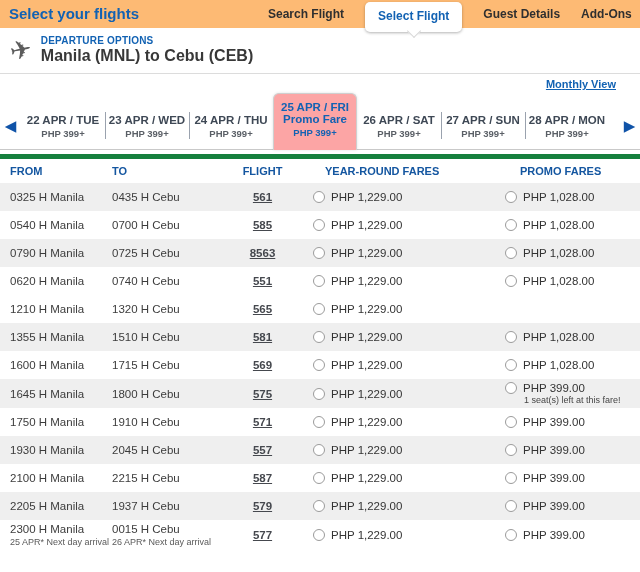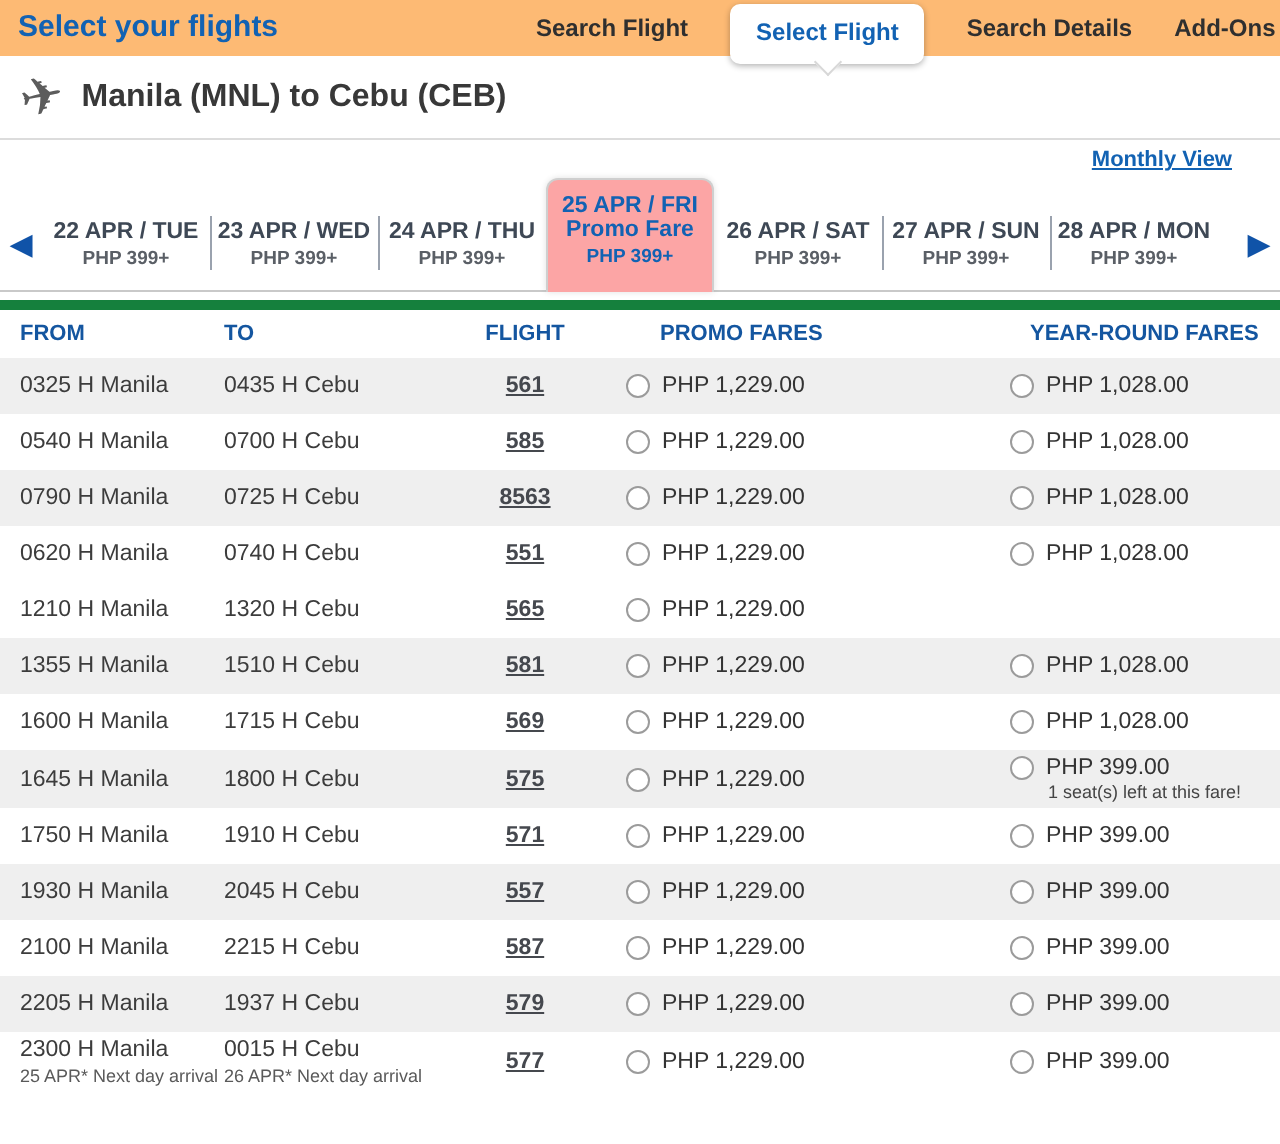--- a/index.html
+++ b/index.html
@@ -79,30 +79,31 @@
 
 <div id="app">
 
   <div class="topbar">
     <div class="topbar-title">Select your flights</div>
     <div class="topnav">
   <div class="topnav-item">Search Flight</div>
 
   <div class="topnav-item active">Select Flight</div>
 
-  <div class="topnav-item">Search Details</div>
+  <div class="topnav-item">Guest Details</div>
 
   <div class="topnav-item">Add-Ons</div>
 
 </div>
   </div>
 
   <div class="route">
     <span class="plane-icon">✈</span>
     <div>
+      <div class="route-label">DEPARTURE OPTIONS</div>
       <div class="route-title">Manila (MNL) to Cebu (CEB)</div>
     </div>
   </div>
 
   <div class="carousel">
     <a class="monthly-view">Monthly View</a>
     <div class="strip">
       <div class="arrow-btn">◀</div>
       <div class="date-cells" style="display:flex;align-items:flex-end;flex:1;">
   <div class="date-cell">
@@ -149,22 +150,22 @@
 </div>
       <div class="arrow-btn">▶</div>
     </div>
   </div>
 
   <div class="ftable">
     <div class="thead">
       <div class="th c-from">FROM</div>
       <div class="th c-to">TO</div>
       <div class="th c-flight">FLIGHT</div>
+      <div class="th c-yr">YEAR-ROUND FARES</div>
       <div class="th c-promo">PROMO FARES</div>
-      <div class="th c-yr">YEAR-ROUND FARES</div>
     </div>
     <div id="tbody">
   <div class="frow alt">
     <div class="cell c-from">
       <div>0325 H  Manila</div>
 
     </div>
     <div class="cell c-to">
       <div>0435 H  Cebu</div>
 

